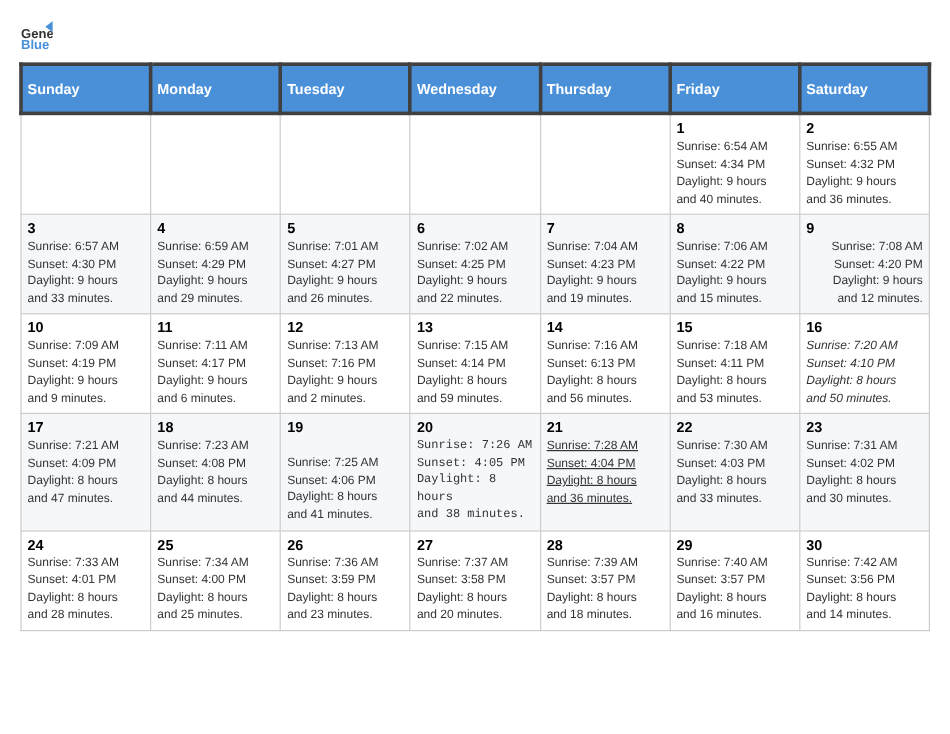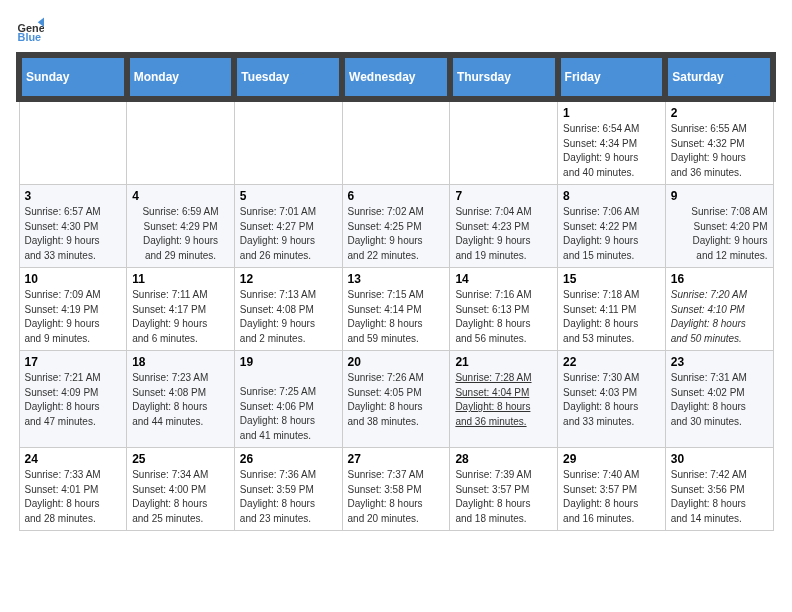--- a/index.html
+++ b/index.html
@@ -50,21 +50,21 @@
       width: 100%;
       border-collapse: collapse;
       font-size: 11px;
     }
     .calendar th {
       background: #4a90d9;
       color: #fff;
       padding: 12px 4px;
       text-align: left;
       font-size: 12px;
-      border: 6px solid #404040;
+      border: 3px solid #404040;
     }
     .calendar td {
       border: 1px solid #ccc;
       vertical-align: top;
       padding: 4px 5px;
       width: 108px;
       min-height: 70px;
       background: #fff;
     }
     .calendar tr:nth-child(even) td {
@@ -143,21 +143,21 @@
       <tr>
         <td>
           <span class="day-num">3</span>
           <div class="day-info" style="white-space: pre-line;">Sunrise: 6:57 AM
 Sunset: 4:30 PM
 Daylight: 9 hours
 and 33 minutes.</div>
         </td>
         <td>
           <span class="day-num">4</span>
-          <div class="day-info" style="white-space: pre-line; text-align: center;">Sunrise: 6:59 AM
+          <div class="day-info" style="white-space: pre-line;">Sunrise: 6:59 AM
 Sunset: 4:29 PM
 Daylight: 9 hours
 and 29 minutes.</div>
         </td>
         <td>
           <span class="day-num">5</span>
           <div class="day-info" style="white-space: pre-line;">Sunrise: 7:01 AM
 Sunset: 4:27 PM
 Daylight: 9 hours
 and 26 minutes.</div>
@@ -202,21 +202,21 @@
         <td>
           <span class="day-num">11</span>
           <div class="day-info" style="white-space: pre-line;">Sunrise: 7:11 AM
 Sunset: 4:17 PM
 Daylight: 9 hours
 and 6 minutes.</div>
         </td>
         <td>
           <span class="day-num">12</span>
           <div class="day-info" style="white-space: pre-line;">Sunrise: 7:13 AM
-Sunset: 4:08 PM
+Sunset: 7:16 PM
 Daylight: 9 hours
 and 2 minutes.</div>
         </td>
         <td>
           <span class="day-num">13</span>
           <div class="day-info" style="white-space: pre-line;">Sunrise: 7:15 AM
 Sunset: 4:14 PM
 Daylight: 8 hours
 and 59 minutes.</div>
         </td>
@@ -259,21 +259,21 @@
         </td>
         <td>
           <span class="day-num">19</span>
           <div class="day-info" style="white-space: pre-line; margin-top: 16px;">Sunrise: 7:25 AM
 Sunset: 4:06 PM
 Daylight: 8 hours
 and 41 minutes.</div>
         </td>
         <td>
           <span class="day-num">20</span>
-          <div class="day-info" style="white-space: pre-line;">Sunrise: 7:26 AM
+          <div class="day-info" style="white-space: pre-line; font-family: Liberation Mono, monospace;">Sunrise: 7:26 AM
 Sunset: 4:05 PM
 Daylight: 8 hours
 and 38 minutes.</div>
         </td>
         <td>
           <span class="day-num">21</span>
           <div class="day-info" style="white-space: pre-line; text-decoration: underline;">Sunrise: 7:28 AM
 Sunset: 4:04 PM
 Daylight: 8 hours
 and 36 minutes.</div>

